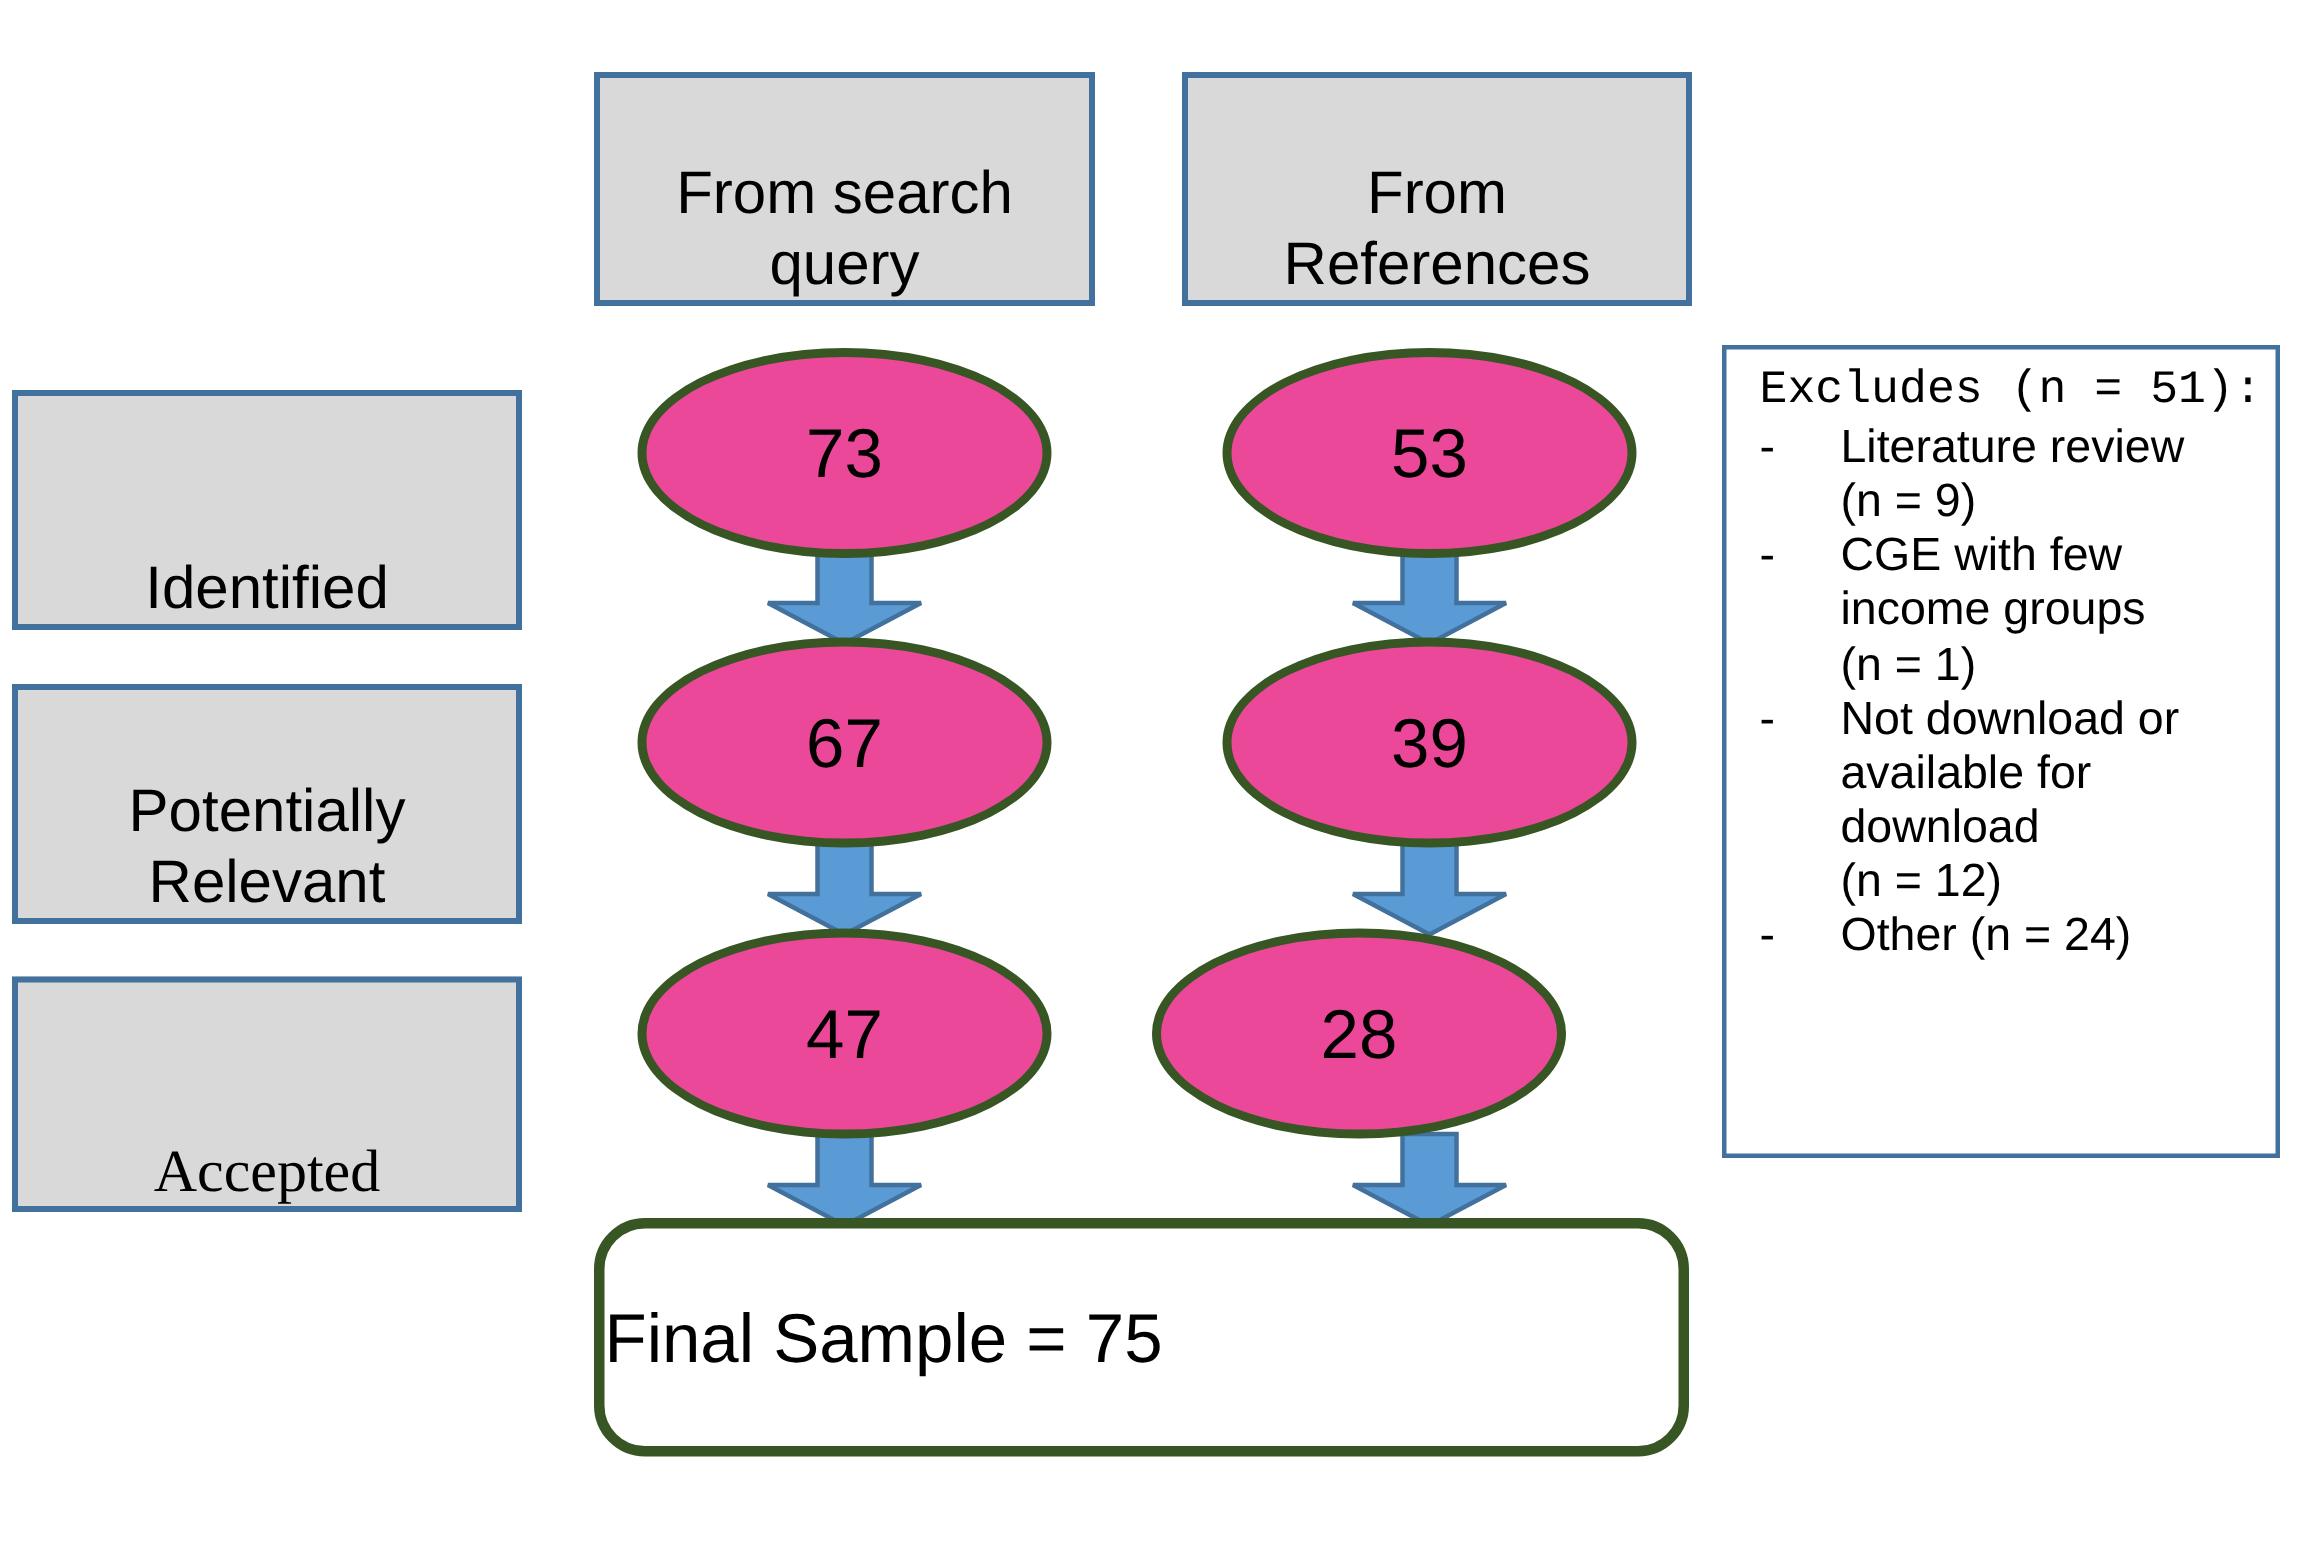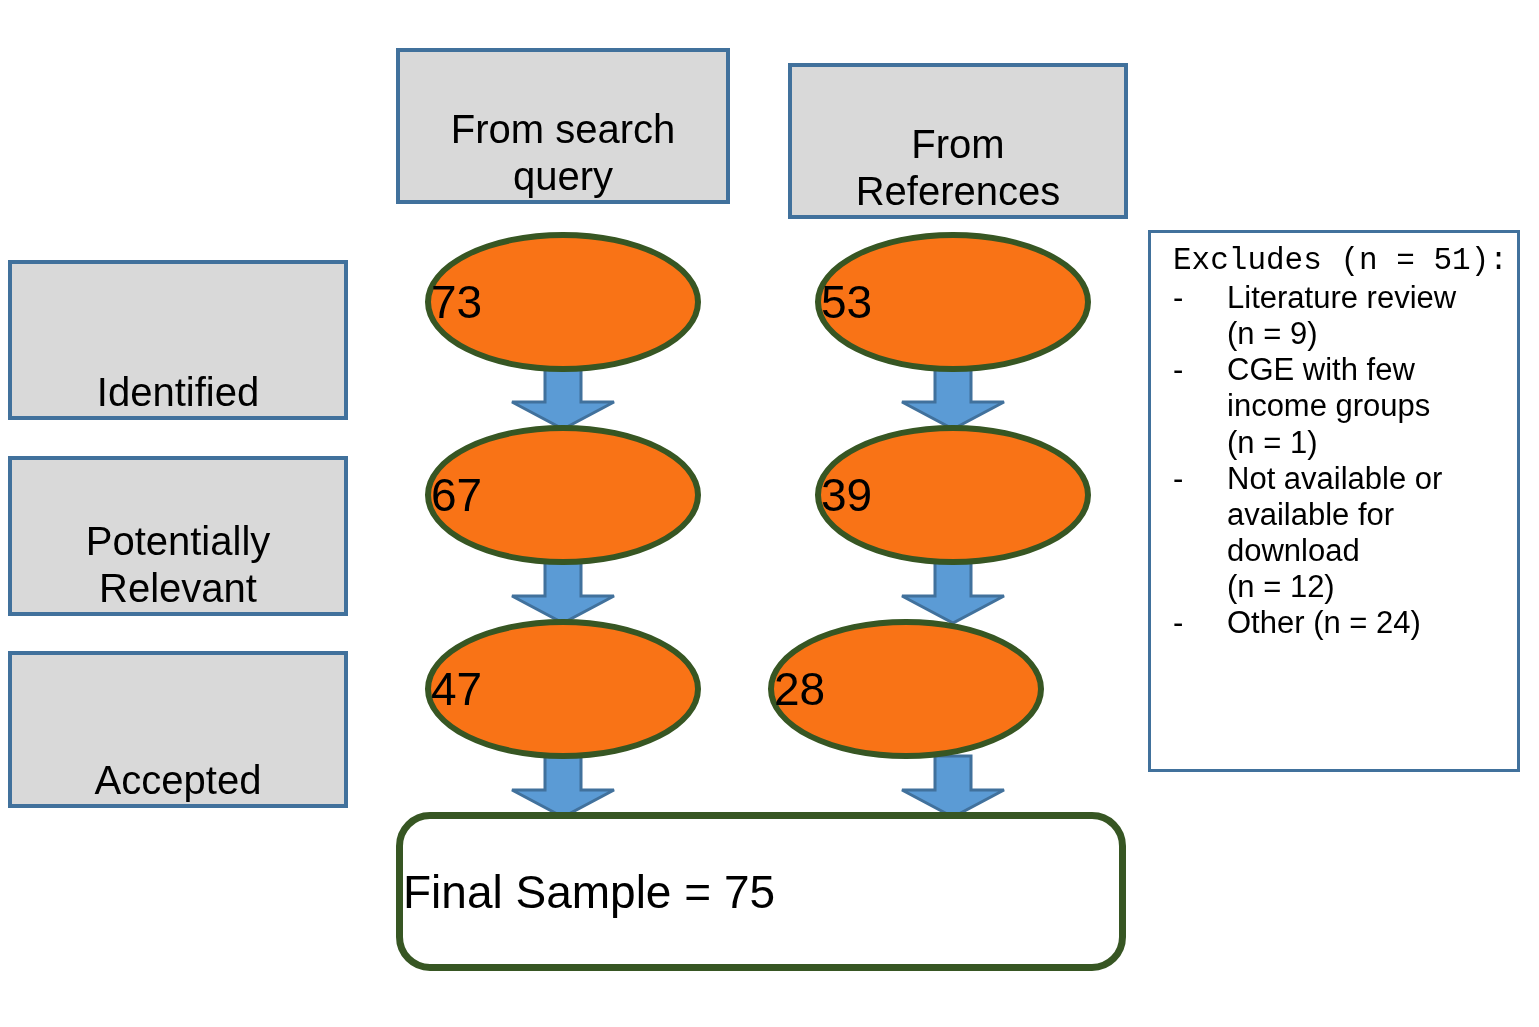--- a/index.html
+++ b/index.html
@@ -32,27 +32,27 @@
     text-align: center;
     line-height: 1.18;
     color: #000000;
   }
   .stage-label { font-size: 40px; margin-top: 34px; }
   .header-label { font-size: 40px; }
 
   
   .ellipse {
     position: absolute;
-    background: #f97316;
+    background: #ec4899;
     border: 6px solid #375623;
     border-radius: 50%;
     box-sizing: border-box;
     display: flex;
     align-items: center;
-    justify-content: flex-start;
+    justify-content: center;
     font-size: 46px;
     color: #000000;
     z-index: 3;
   }
 
   
   .arrow {
     position: absolute;
     z-index: 2;
   }
@@ -106,33 +106,33 @@
 </style>
 </head>
 <body>
 
 <div id="canvas">
 
   <div class="greybox header-label" style="left:396px; top:48px; width:334px; height:156px;">
     <span>From search<br>query</span>
   </div>
 
-  <div class="greybox header-label" style="left:788px; top:63px; width:340px; height:156px;">
+  <div class="greybox header-label" style="left:788px; top:48px; width:340px; height:156px;">
     <span>From<br>References</span>
   </div>
 
   <div class="greybox stage-label" style="left:8px; top:226px; width:340px; height:160px;">
     <span>Identified</span>
   </div>
 
   <div class="greybox stage-label" style="left:8px; top:422px; width:340px; height:160px;">
     <span>Potentially<br>Relevant</span>
   </div>
 
-  <div class="greybox stage-label" style="left:8px; top:617px; width:340px; height:157px;">
+  <div class="greybox stage-label" style="left:8px; top:617px; width:340px; height:157px;font-family:Liberation Serif, serif;">
     <span>Accepted</span>
   </div>
 
   <div class="ellipse" style="left:425px; top:232px; width:276px; height:140px;">
     <span>73</span>
   </div>
 
   <div class="ellipse" style="left:425px; top:425px; width:276px; height:140px;">
     <span>67</span>
   </div>
@@ -190,21 +190,21 @@
           <span class="excl-line">(n =  9)</span>
         </li>
         <li class="excl-item">
           <span class="excl-dash">-</span>
           <span class="excl-line">CGE with few</span>
           <span class="excl-line">income groups</span>
           <span class="excl-line">(n =  1)</span>
         </li>
         <li class="excl-item">
           <span class="excl-dash">-</span>
-          <span class="excl-line">Not available or</span>
+          <span class="excl-line">Not download or</span>
           <span class="excl-line">available for</span>
           <span class="excl-line">download</span>
           <span class="excl-line">(n = 12)</span>
         </li>
         <li class="excl-item">
           <span class="excl-dash">-</span>
           <span class="excl-line">Other (n = 24)</span>
         </li>
       </ul>
   </div>

